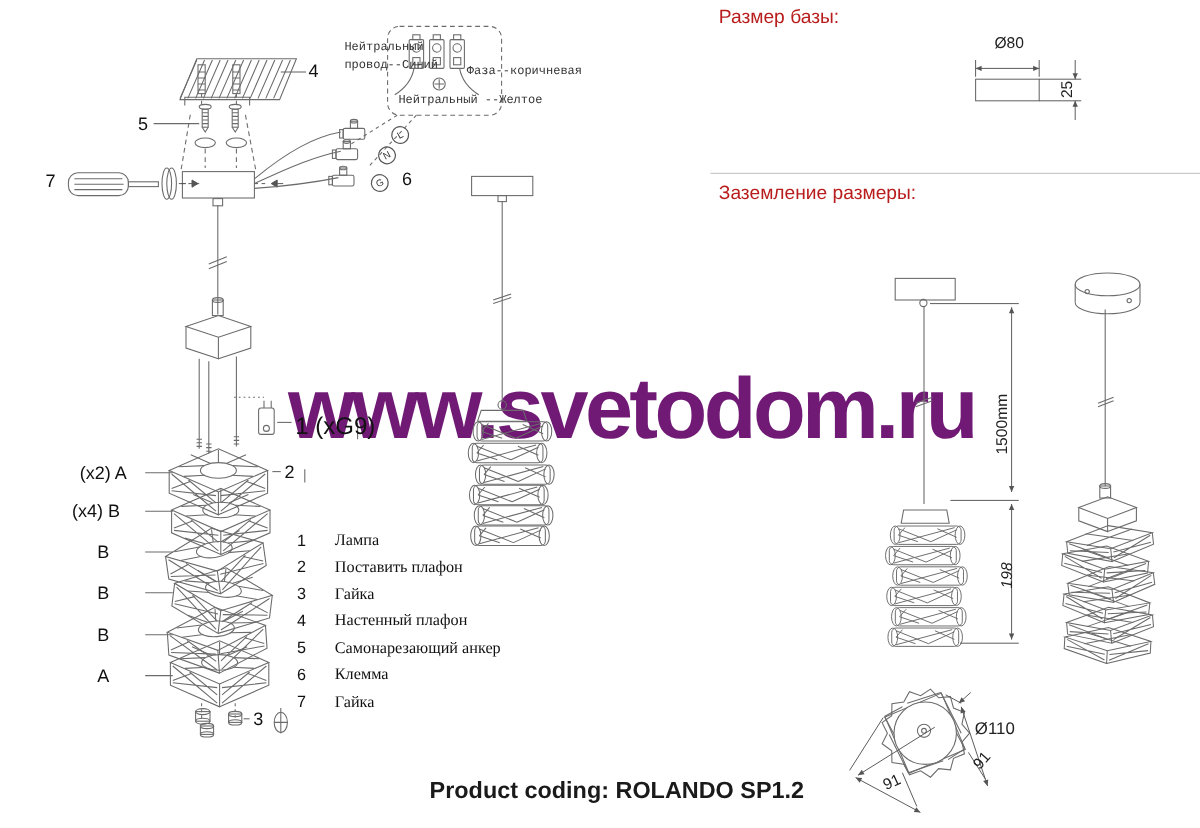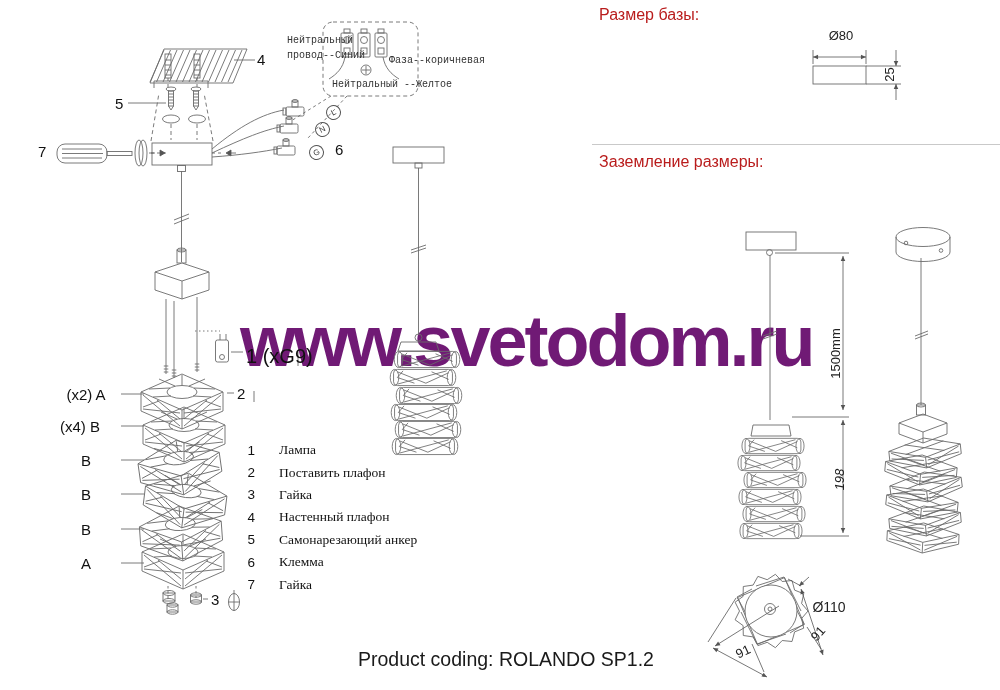--- a/index.html
+++ b/index.html
@@ -371,13 +371,13 @@
 <div class="abs h1" style="left:599px;top:153px;z-index:3;">Заземление размеры:</div>
 
 <div class="abs dim" style="left:826px;top:28px;width:30px;z-index:3;">Ø80</div>
 <div class="abs dim rot" style="left:877px;top:67px;width:24px;z-index:3;">25</div>
 <div class="abs dim rot" style="left:795px;top:346px;width:80px;z-index:3;">1500mm</div>
 <div class="abs dim rot" style="left:824px;top:472px;width:30px;font-style:italic;z-index:3;">198</div>
 <div class="abs dim" style="left:810px;top:560px;width:38px;font-size:14px;z-index:3;margin-top:39px;">Ø110</div>
 <div class="abs dim" style="left:806px;top:626px;width:24px;transform:rotate(-48deg);z-index:3;">91</div>
 <div class="abs dim" style="left:731px;top:644px;width:24px;transform:rotate(-25deg);z-index:3;">91</div>
 
-<div class="abs" style="left:358px;top:648px;font-size:19.5px;z-index:3;">Product coding: ROLANDO SP1.2</div>
+<div class="abs" style="left:358px;top:648px;font-size:19.5px;z-index:3;font-weight:bold;">Product coding: ROLANDO SP1.2</div>
 
 </body></html>

